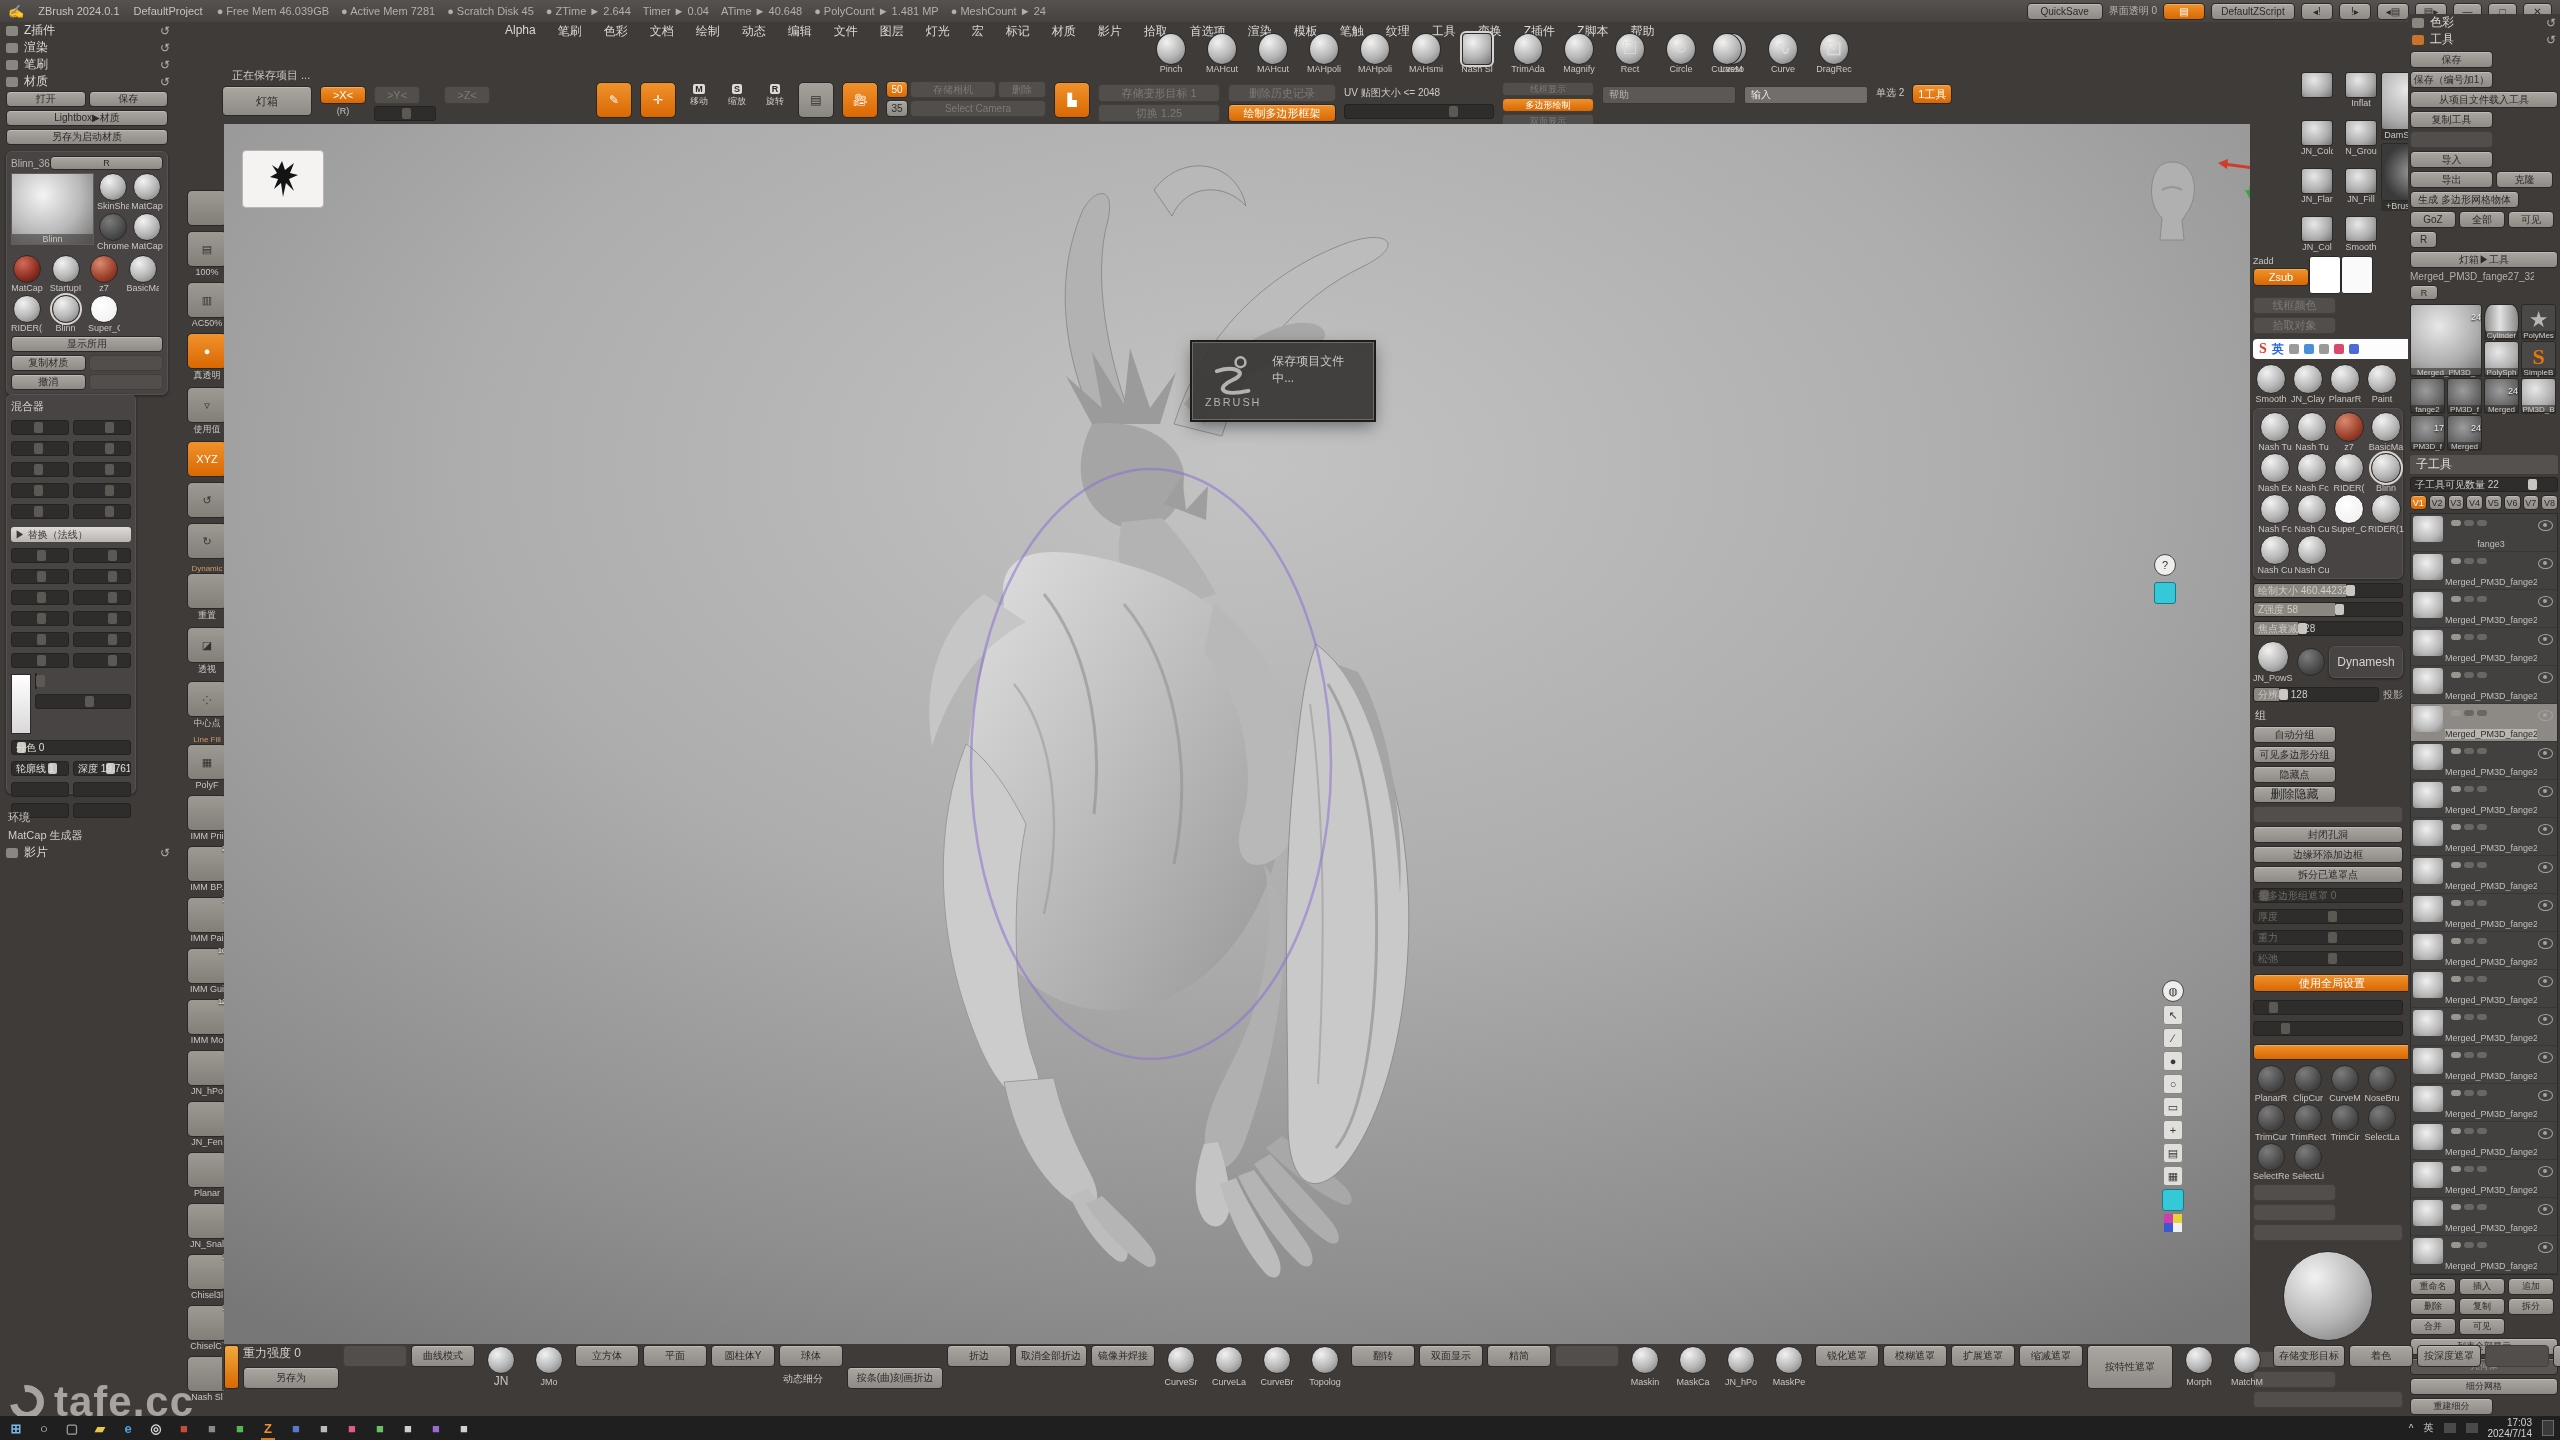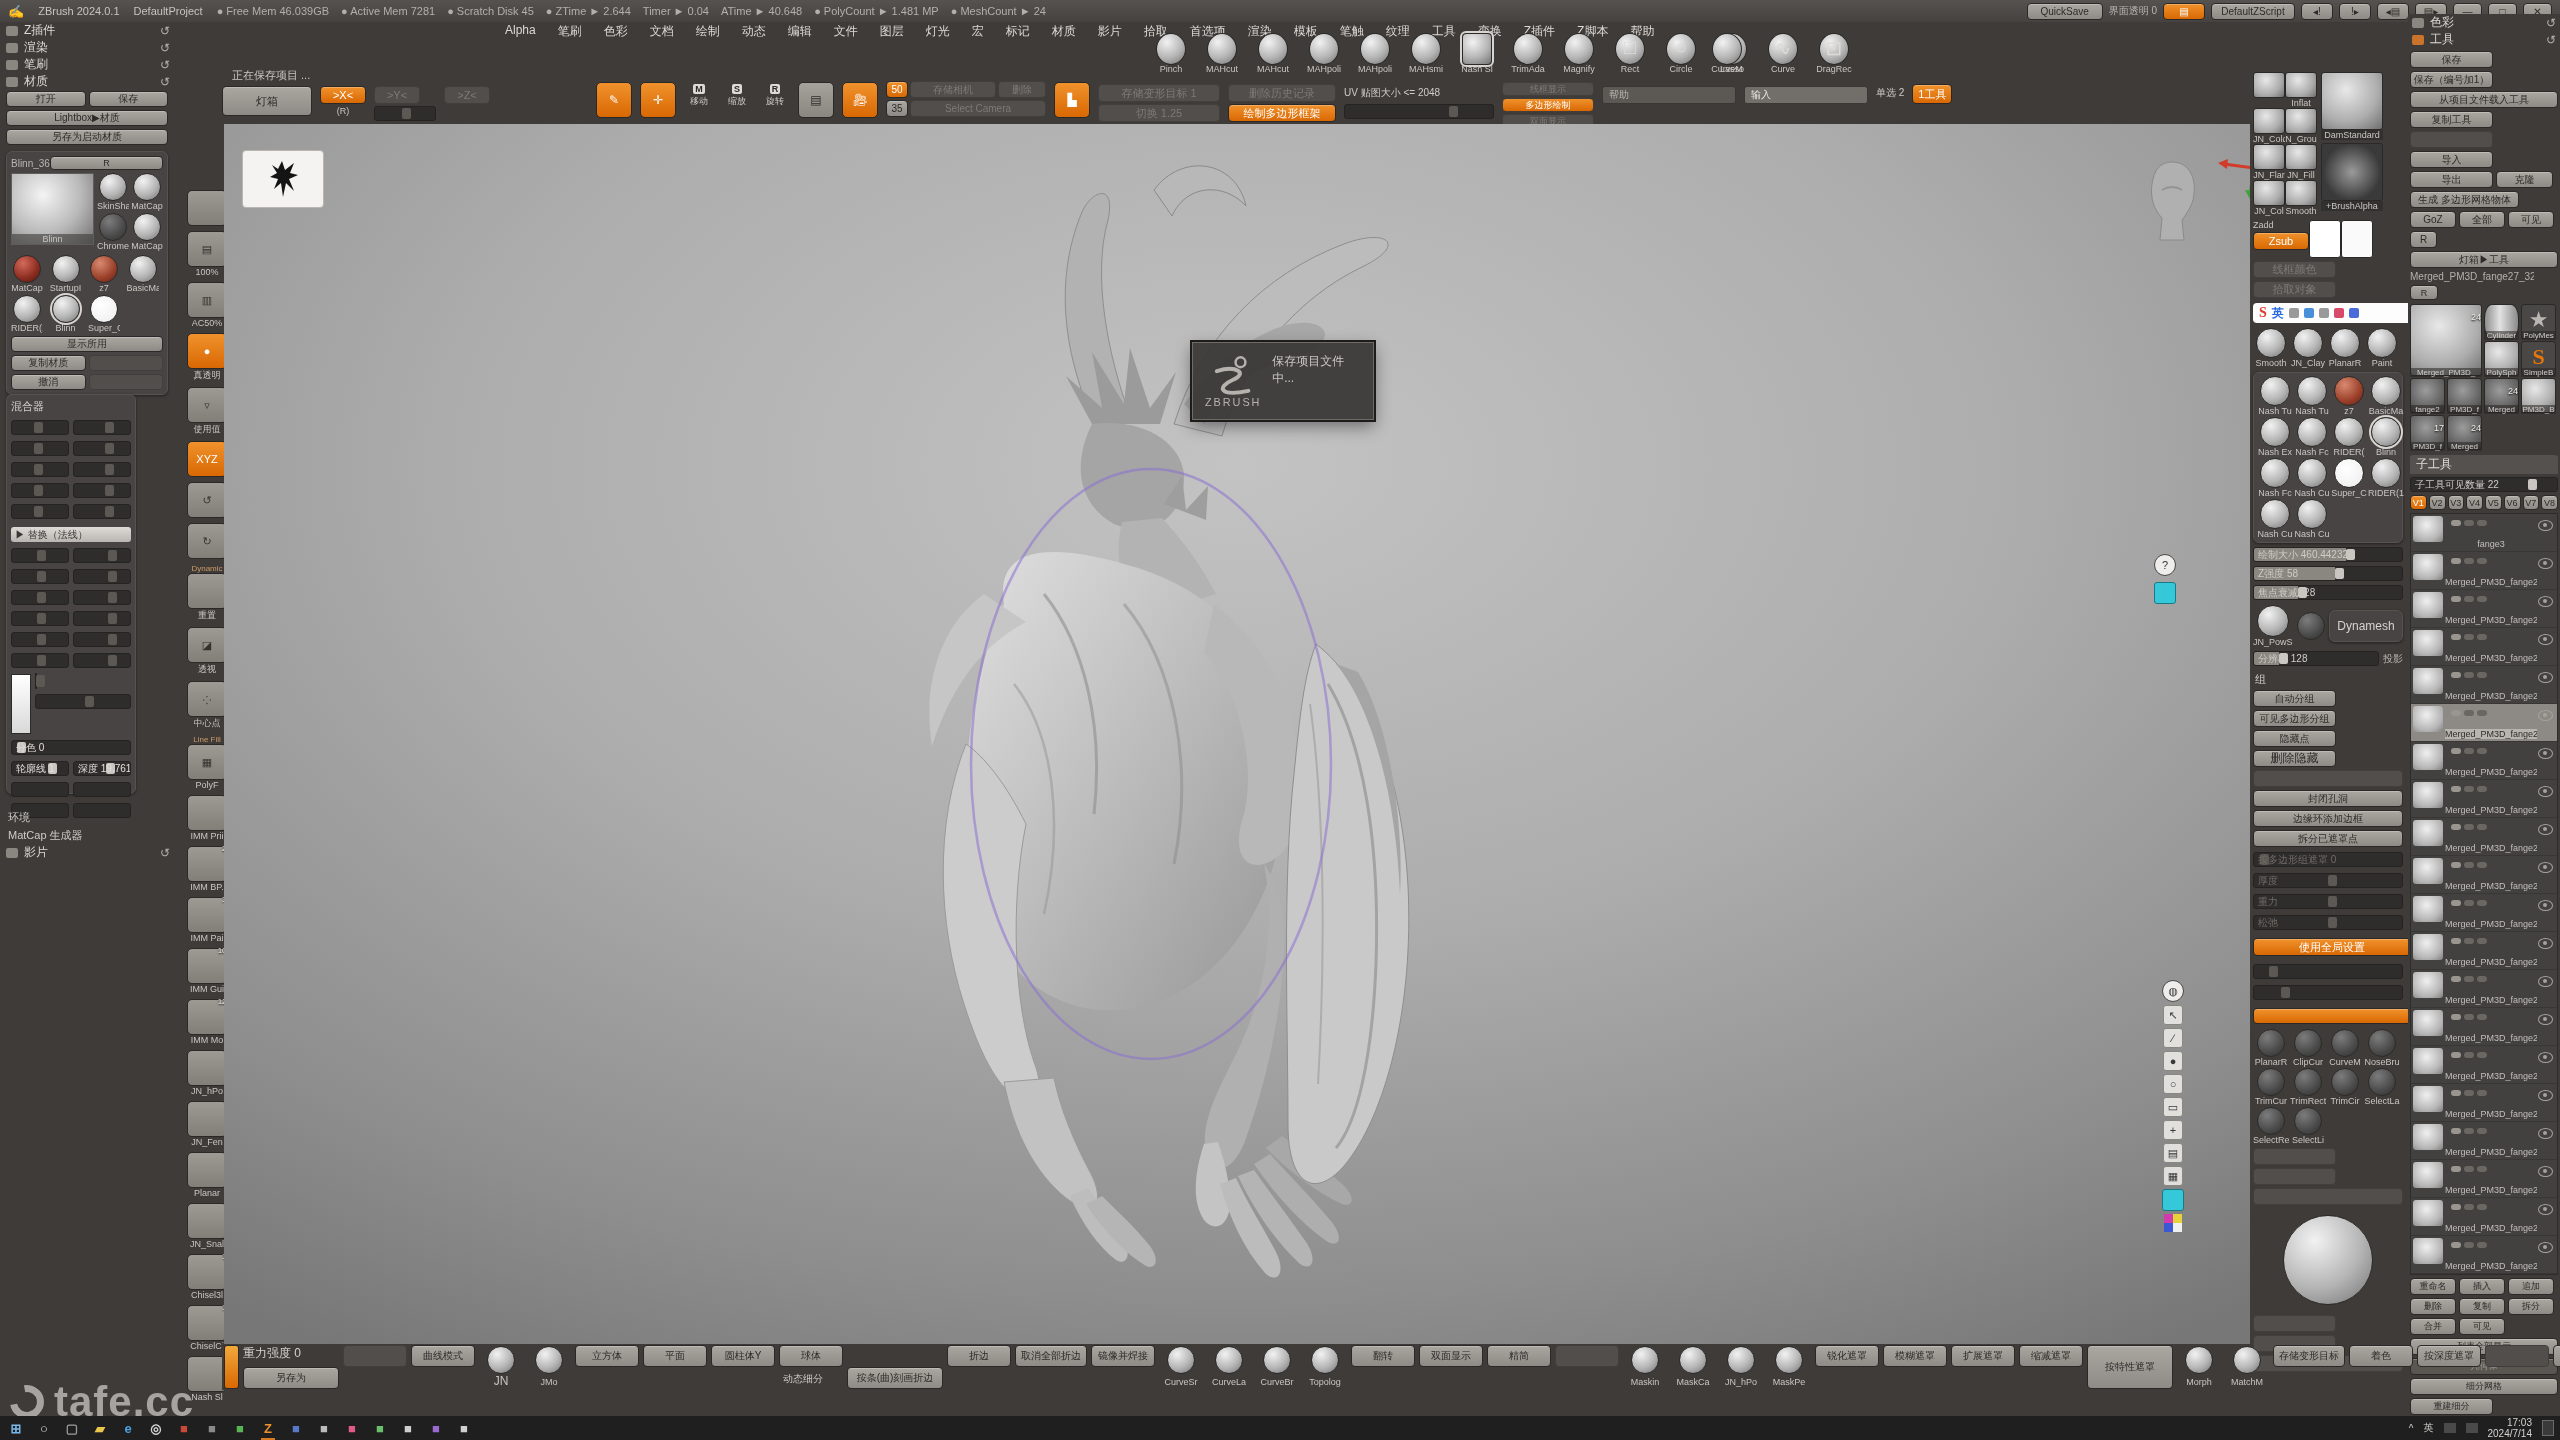--- a/index.html
+++ b/index.html
@@ -120,21 +120,21 @@
   .minibar .mi{width:18px;height:18px;border-radius:3px;background:rgba(235,233,230,.9);color:#3a3937;font-size:11px;display:flex;align-items:center;justify-content:center;border:1px solid #8a8680;}
   .chips{display:grid;grid-template-columns:9px 9px;}
   .chips span{width:9px;height:9px;display:block;}
   
   .innerdock{position:absolute;left:2250px;top:70px;width:156px;height:1274px;background:#3e3b39;padding:2px 3px;box-sizing:border-box;}
   .outerdock{position:absolute;left:2408px;top:14px;width:152px;height:1330px;background:#3e3b39;padding:0 2px;box-sizing:border-box;}
   .dockrow{display:flex;gap:3px;margin-top:3px;flex-wrap:wrap;}
   .dockrow .btn{height:15px;}
   .w-wide{width:146px;} .w-half{width:71px;} .w-third{width:45px;} .w-twothird{width:97px;}
   .w-quarter{width:34px;} .w-tiny{width:15px;}
-  .minigrid{display:grid;grid-template-columns:repeat(2,32px);gap:0;}
+  .minigrid{display:grid;grid-template-columns:repeat(2,32px);gap:12px;margin-left:48px;}
   .thumb{background:radial-gradient(circle at 40% 30%,#e8e8e8,#adadad 60%,#6f6f6f);border:1px solid #2a2927;border-radius:3px;position:relative;}
   .bigthumb{width:60px;height:56px;}
   .thumblbl{font-size:9px;color:#c9c6c2;text-align:center;background:rgba(45,44,42,.7);}
   .zaddzone{display:flex;gap:0;margin-top:4px;}
   .imebar{display:flex;align-items:center;gap:5px;background:#fdfdfd;border-radius:4px;height:20px;margin-top:5px;padding:0 6px;width:150px;}
   .imebar .slogo{color:#e03a2a;font-weight:bold;font-size:14px;font-family:"Liberation Serif",serif;}
   .imebar .en{color:#2a6ae0;font-weight:bold;font-size:12px;}
   .imebar .dot{width:10px;height:10px;background:#9a9a9a;border-radius:2px;}
   .brushrow4{display:grid;grid-template-columns:repeat(4,36px);gap:1px;margin-top:5px;}
   .nashbox{margin-top:4px;padding:3px;}

